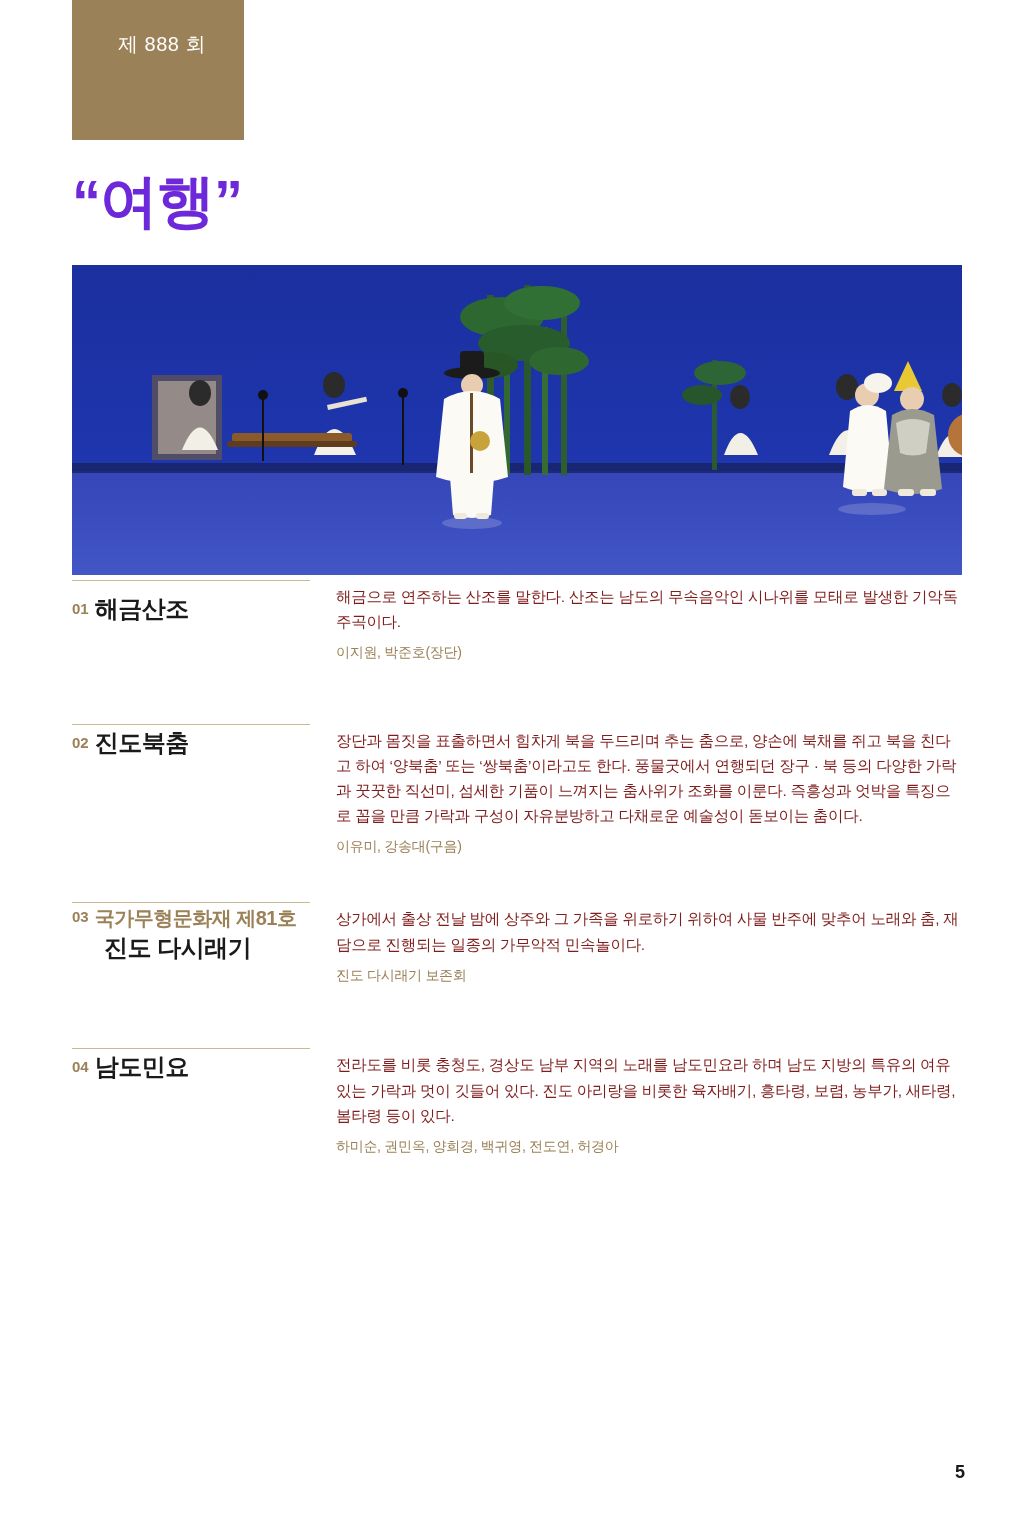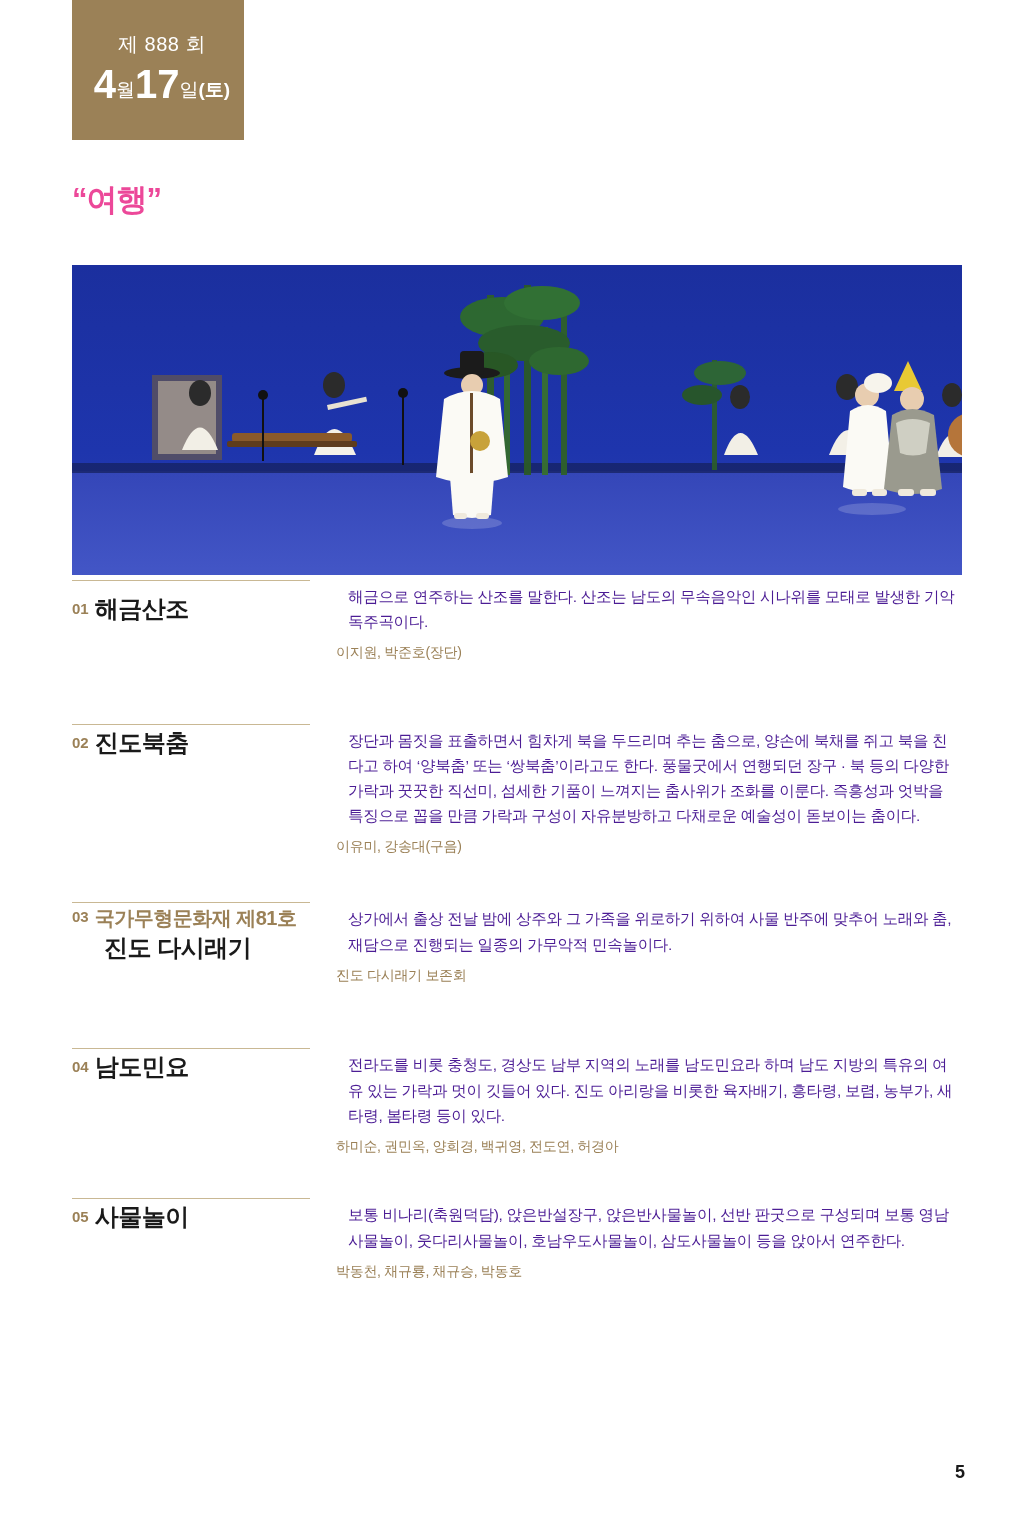--- a/index.html
+++ b/index.html
@@ -52,25 +52,25 @@
   }
   .badge-date .dayname {
     font-size: 19px;
     font-weight: 700;
   }
 
   
   .program-title {
     position: absolute;
     left: 72px;
-    top: 179px;
-    font-size: 31px;
+    top: 163px;
+    font-size: 58px;
     font-weight: 700;
     letter-spacing: -1px;
-    color: #ec4899;
+    color: #6d28d9;
   }
 
   
   .photo {
     position: absolute;
     left: 72px;
     top: 265px;
     width: 890px;
     height: 310px;
     overflow: hidden;
@@ -136,23 +136,23 @@
     margin-left: 32px;
   }
   .item-right {
     flex: 1 1 auto;
     padding-left: 24px;
     padding-top: 4px;
   }
   .desc {
     font-size: 15.5px;
     line-height: 1.62;
-    color: #4c1d95;
+    color: #7f1d1d;
     letter-spacing: -0.3px;
-    margin: 0 0 10px 12px;
+    margin: 0 0 10px 0;
   }
   .cast {
     font-size: 14px;
     color: #9b8157;
     letter-spacing: -0.3px;
     margin: 0;
   }
 
   .item-01 .item-left { padding-top: 14px; }
   .item-02 { margin-top: 34px; }
@@ -168,23 +168,20 @@
     font-size: 18px;
     font-weight: 700;
     color: #1a1a1a;
   }
 </style>
 </head>
 <body>
 
 <div class="date-badge">
   <div class="badge-episode">제 888 회</div>
-  <div class="badge-date">
-    <span class="big">4</span><span class="small">월</span><span class="big">17</span><span class="small">일</span><span class="dayname">(토)</span>
-  </div>
 </div>
 
 <div class="program-title">“여행”</div>
 
 <div class="photo">
   <svg width="890" height="310" viewBox="0 0 890 310">
     <defs>
       <linearGradient id="bgGrad" x1="0" y1="0" x2="0" y2="1">
         <stop offset="0%" stop-color="#1b2f9e"></stop>
         <stop offset="60%" stop-color="#1e35ad"></stop>
@@ -326,27 +323,16 @@
       <div class="name-row">
         <span class="num">04</span><span class="item-name">남도민요</span>
       </div>
     </div>
     <div class="item-right">
       <p class="desc">전라도를 비롯 충청도, 경상도 남부 지역의 노래를 남도민요라 하며 남도 지방의 특유의 여유 있는 가락과 멋이 깃들어 있다. 진도 아리랑을 비롯한 육자배기, 흥타령, 보렴, 농부가, 새타령, 봄타령 등이 있다.</p>
       <p class="cast">하미순, 권민옥, 양희경, 백귀영, 전도연, 허경아</p>
     </div>
   </div>
 
-  <div class="item item-05">
-    <div class="item-left">
-      <div class="name-row">
-        <span class="num">05</span><span class="item-name">사물놀이</span>
-      </div>
-    </div>
-    <div class="item-right">
-      <p class="desc">보통 비나리(축원덕담), 앉은반설장구, 앉은반사물놀이, 선반 판굿으로 구성되며 보통 영남사물놀이, 웃다리사물놀이, 호남우도사물놀이, 삼도사물놀이 등을 앉아서 연주한다.</p>
-      <p class="cast">박동천, 채규룡, 채규승, 박동호</p>
-    </div>
-  </div>
 
 </div>
 
 <div class="page-number">5</div>
 
 </body></html>

